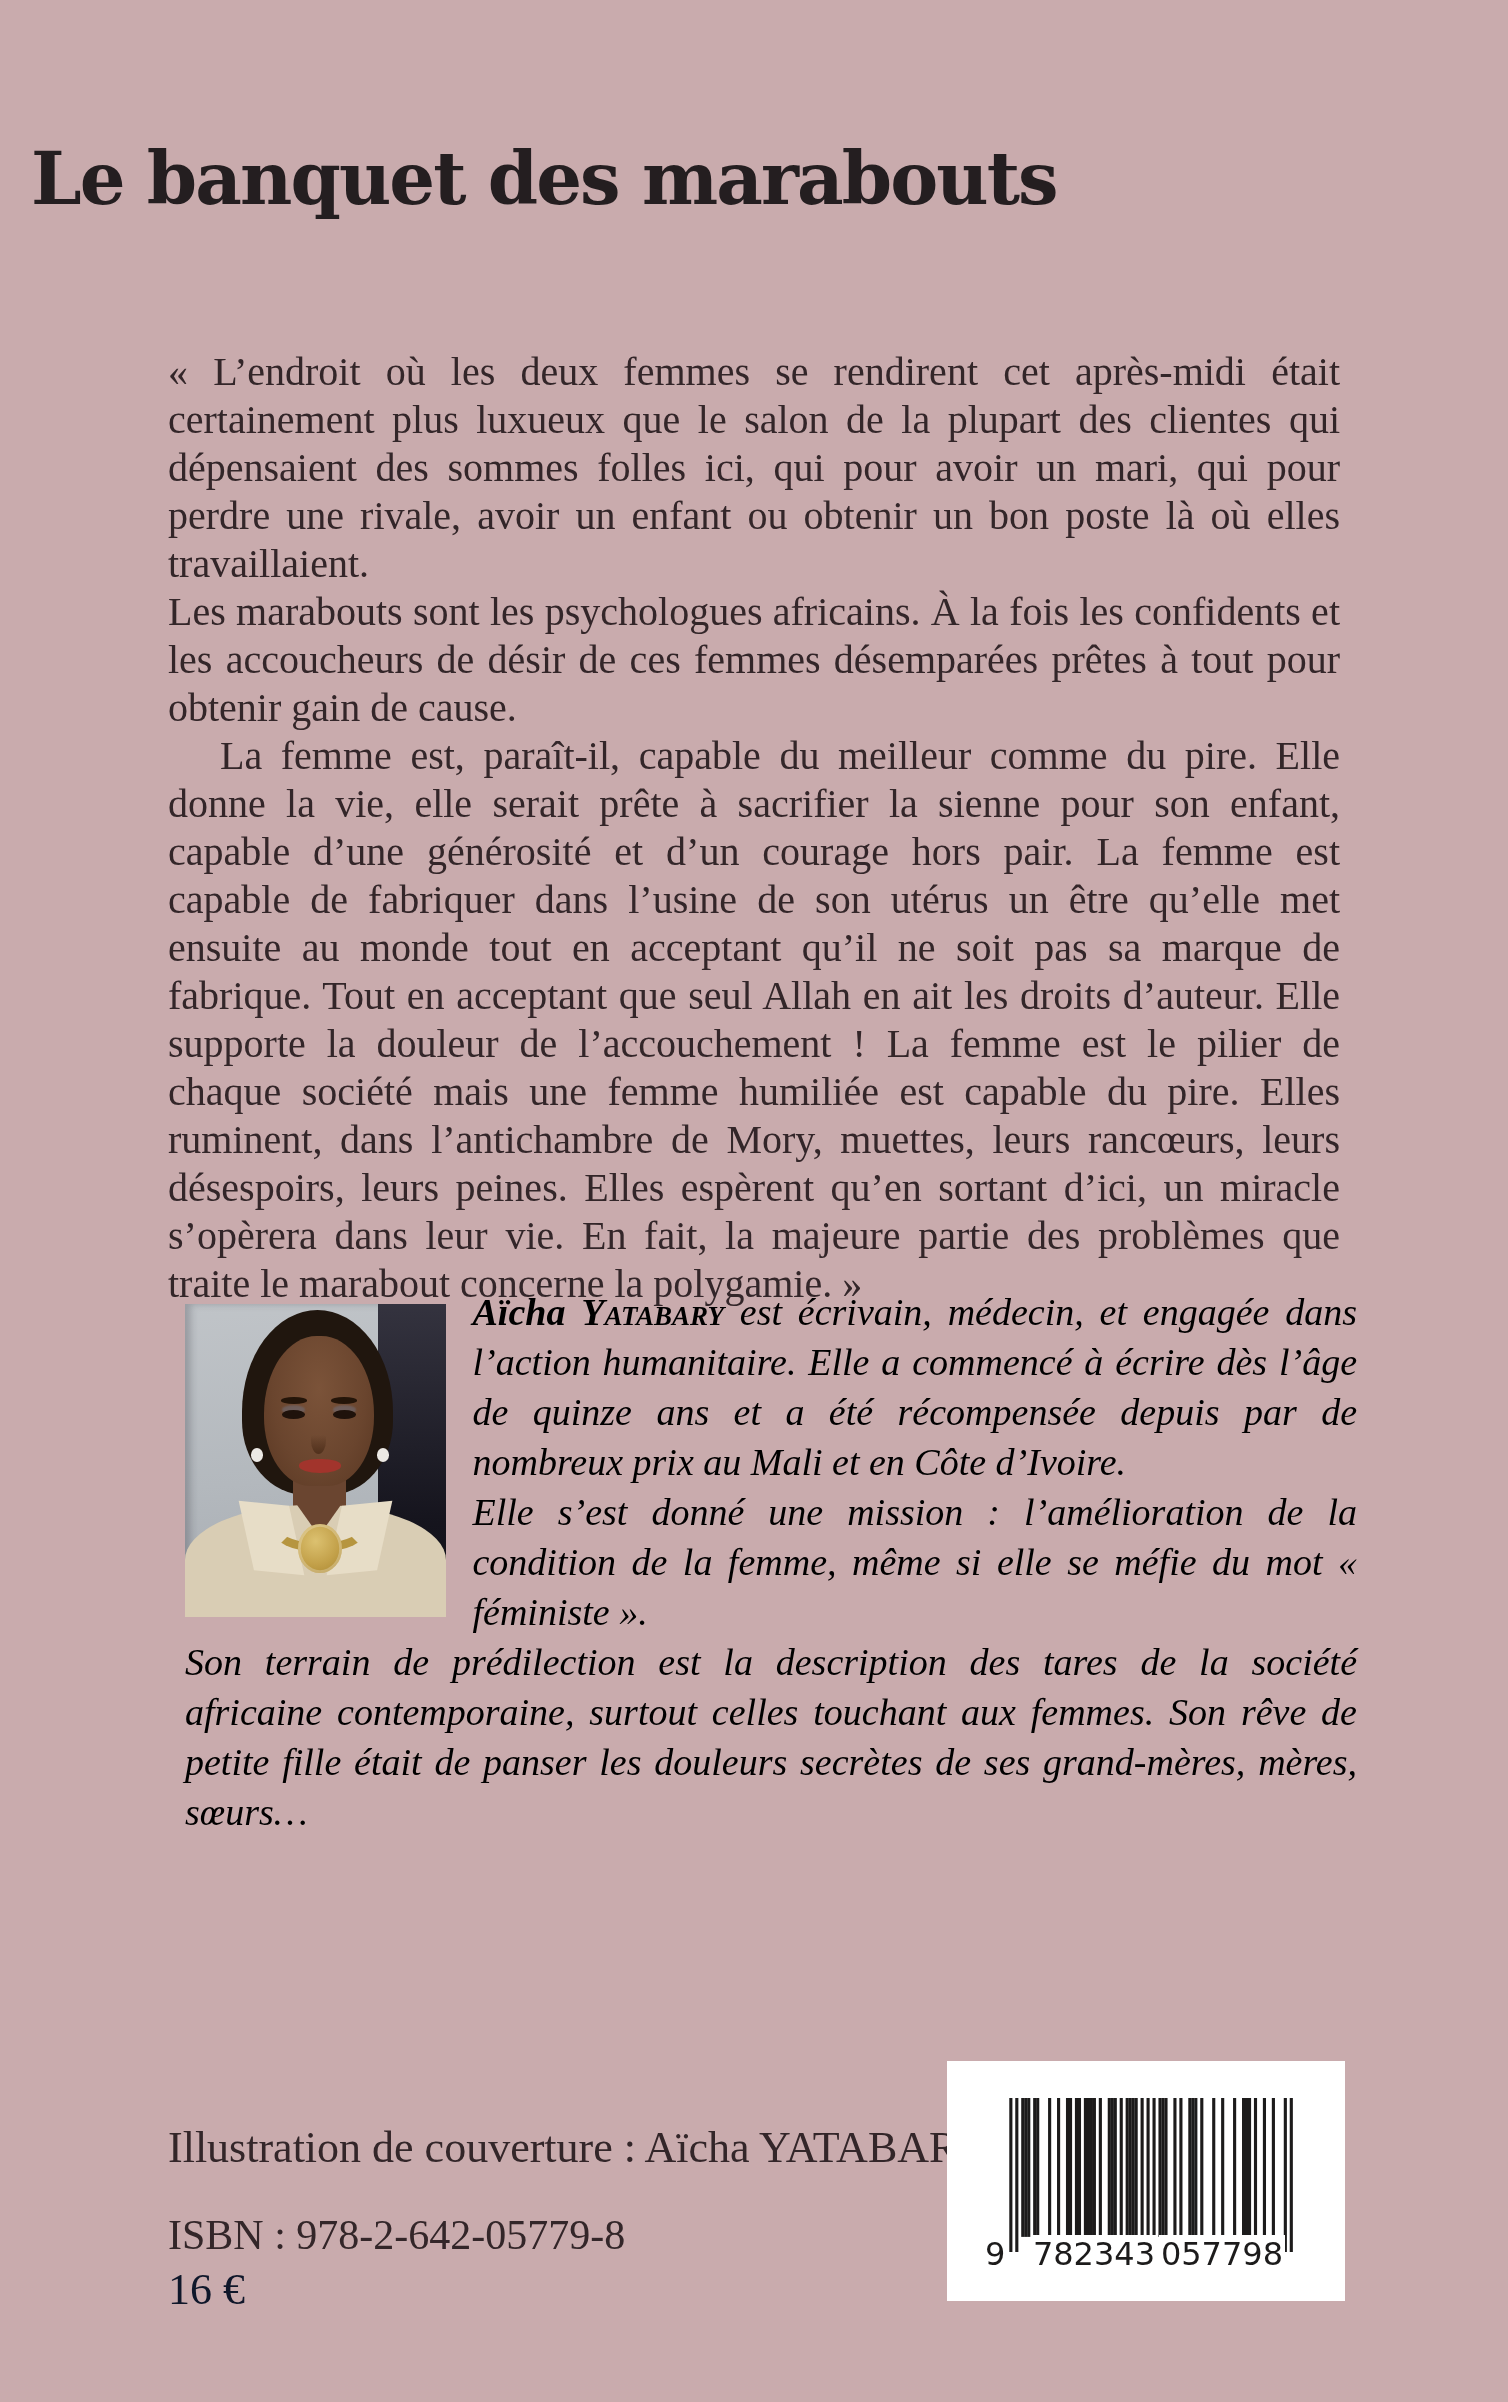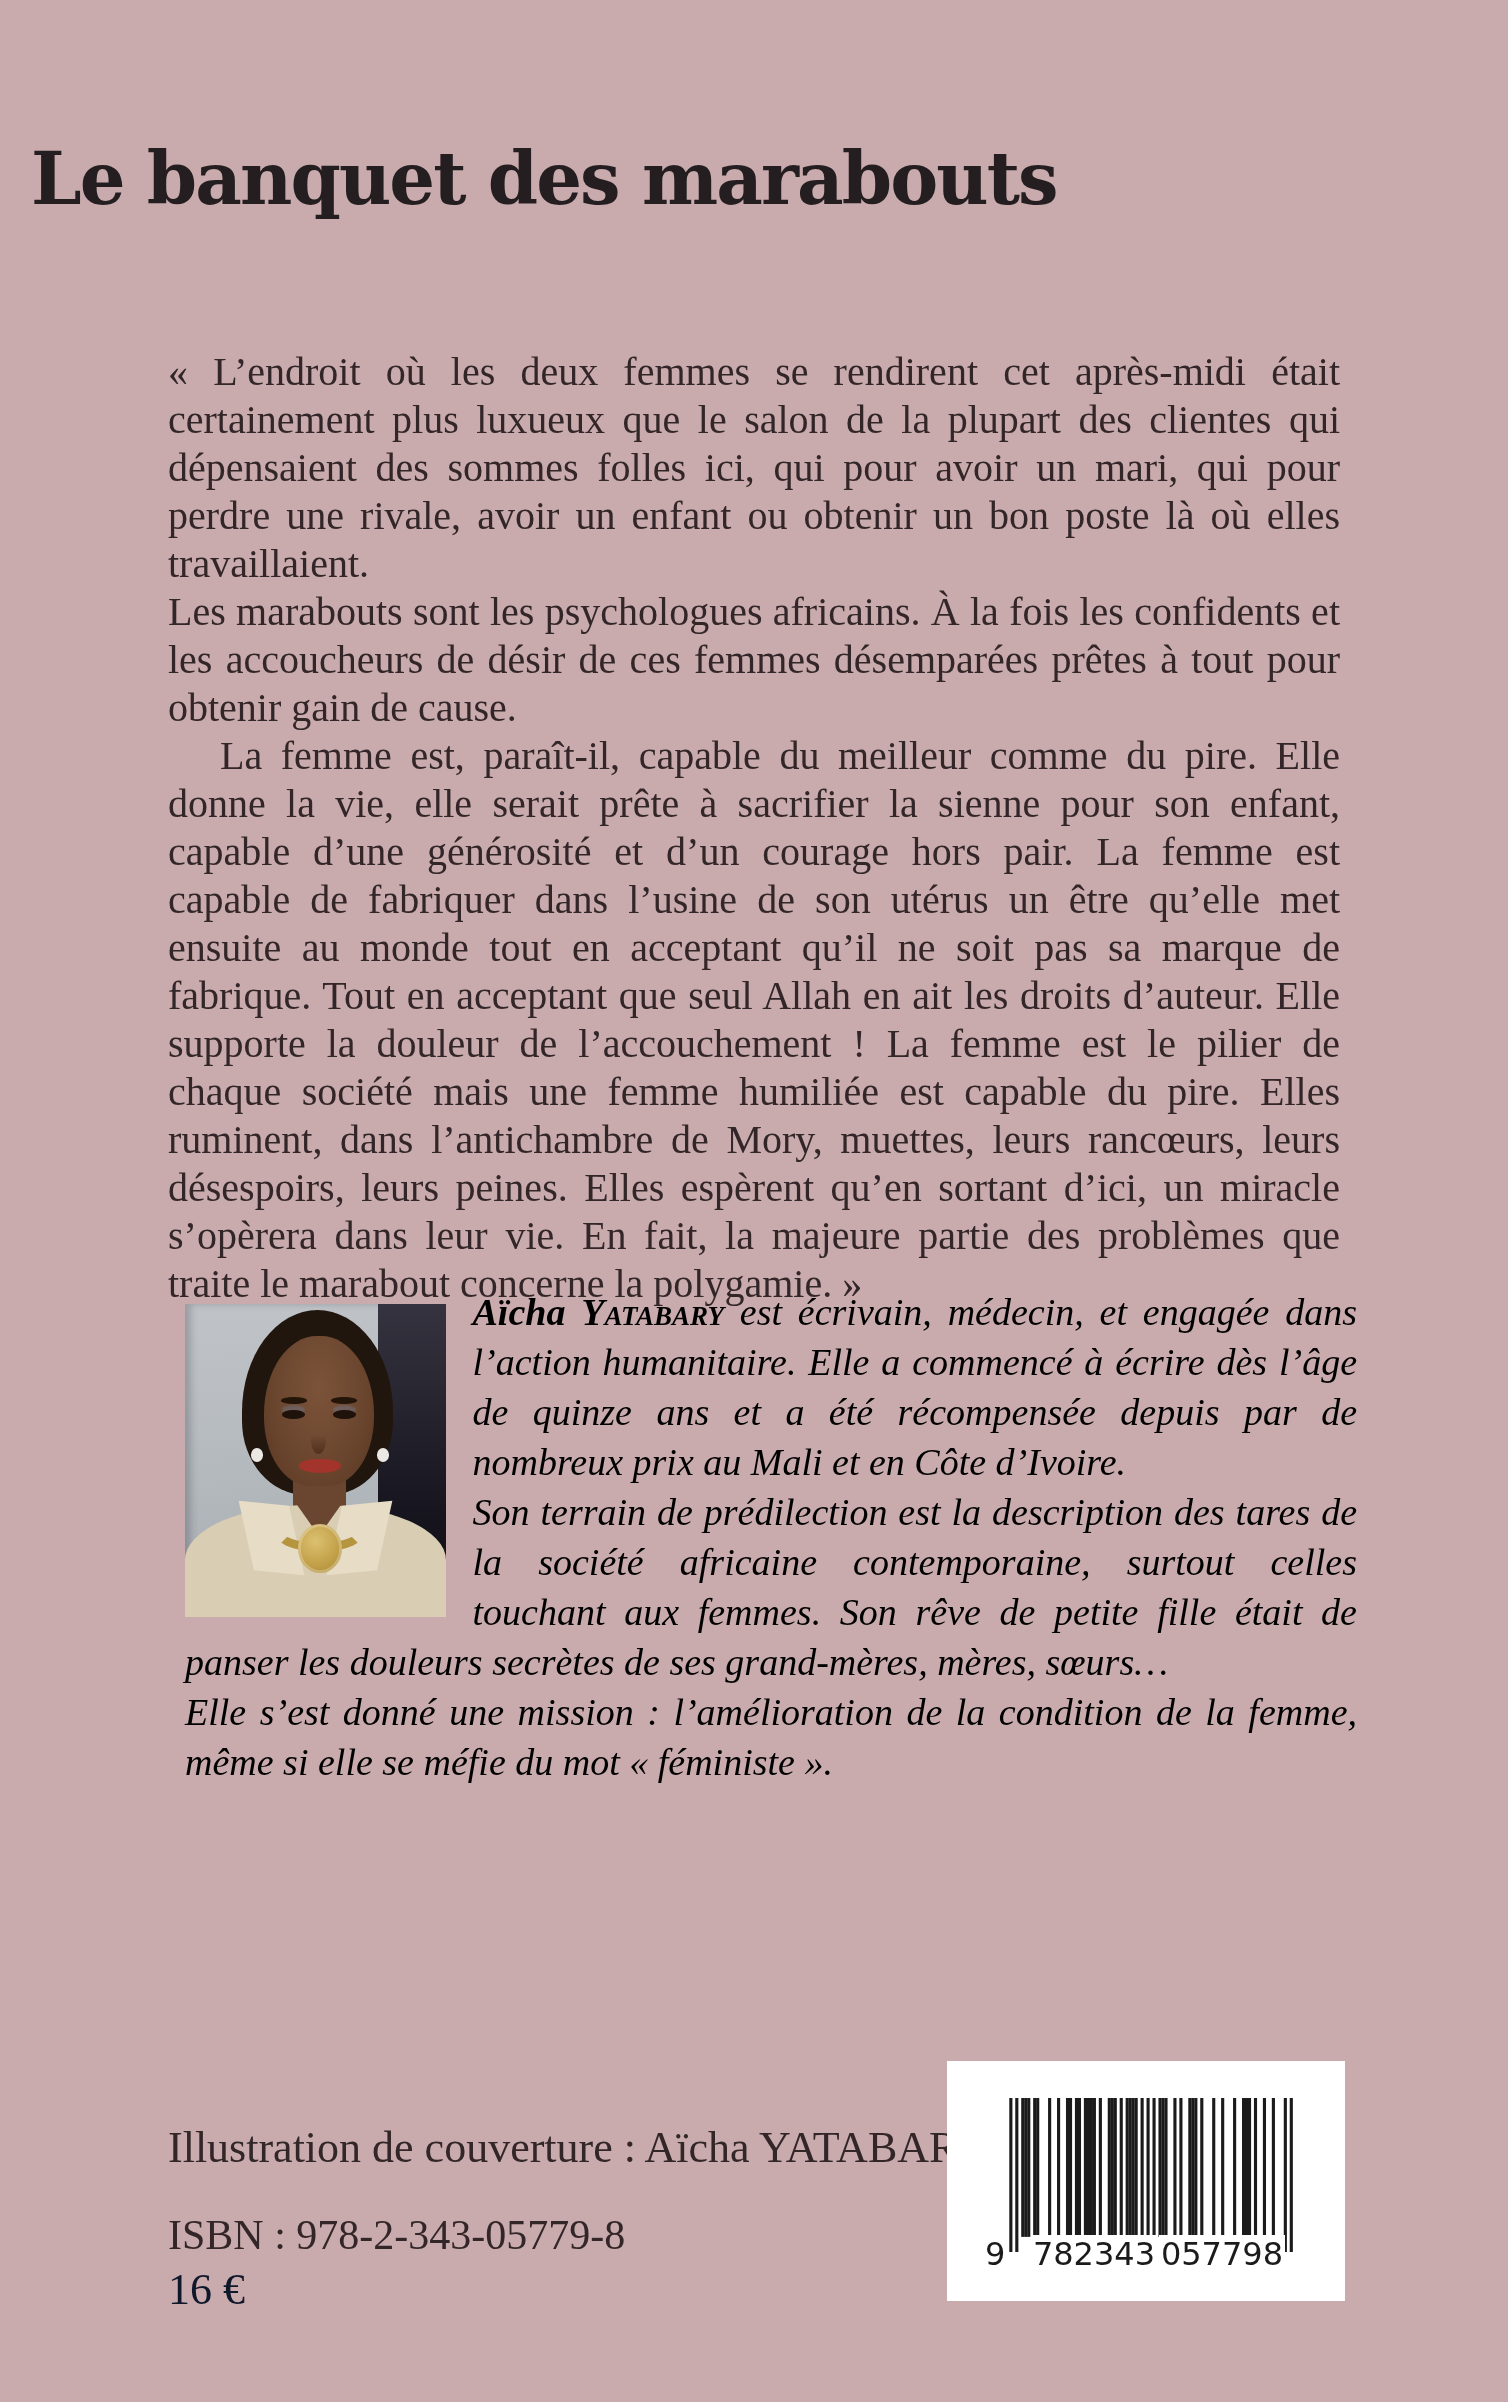--- a/index.html
+++ b/index.html
@@ -205,27 +205,27 @@
       <div class="earring l"></div>
       <div class="earring r"></div>
       <div class="necklace"></div>
       <div class="medallion"></div>
     </div>
     <p>
       <span class="author-name">Aïcha</span>
       <span class="author-name smallcaps">Yatabary</span>
       <span>est écrivain, médecin, et engagée dans l’action humanitaire. Elle a commencé à écrire dès l’âge de quinze ans et a été récompensée depuis par de nombreux prix au Mali et en Côte d’Ivoire.</span>
     </p>
+    <p>Elle s’est donné une mission : l’amélioration de la condition de la femme, même si elle se méfie du mot « féministe ».</p>
     <p>Son terrain de prédilection est la description des tares de la société africaine contemporaine, surtout celles touchant aux femmes. Son rêve de petite fille était de panser les douleurs secrètes de ses grand-mères, mères, sœurs…</p>
-    <p>Elle s’est donné une mission : l’amélioration de la condition de la femme, même si elle se méfie du mot « féministe ».</p>
     <div class="clear"></div>
   </section>
 
   <div class="credit">Illustration de couverture : Aïcha YATABARY</div>
-  <div class="isbn">ISBN : 978-2-343-05779-8</div>
+  <div class="isbn">ISBN : 978-2-642-05779-8</div>
   <div class="price">16 €</div>
 
   <div class="barcode-box">
     <svg width="284" height="154" viewBox="0 0 300 163">
         <rect x="0.00" y="0" width="3.31" height="163"></rect>
         <rect x="6.32" y="0" width="3.31" height="163"></rect>
         <rect x="12.63" y="0" width="3.31" height="147"></rect>
         <rect x="15.79" y="0" width="3.31" height="147"></rect>
         <rect x="18.95" y="0" width="3.31" height="147"></rect>
         <rect x="25.26" y="0" width="3.31" height="147"></rect>

